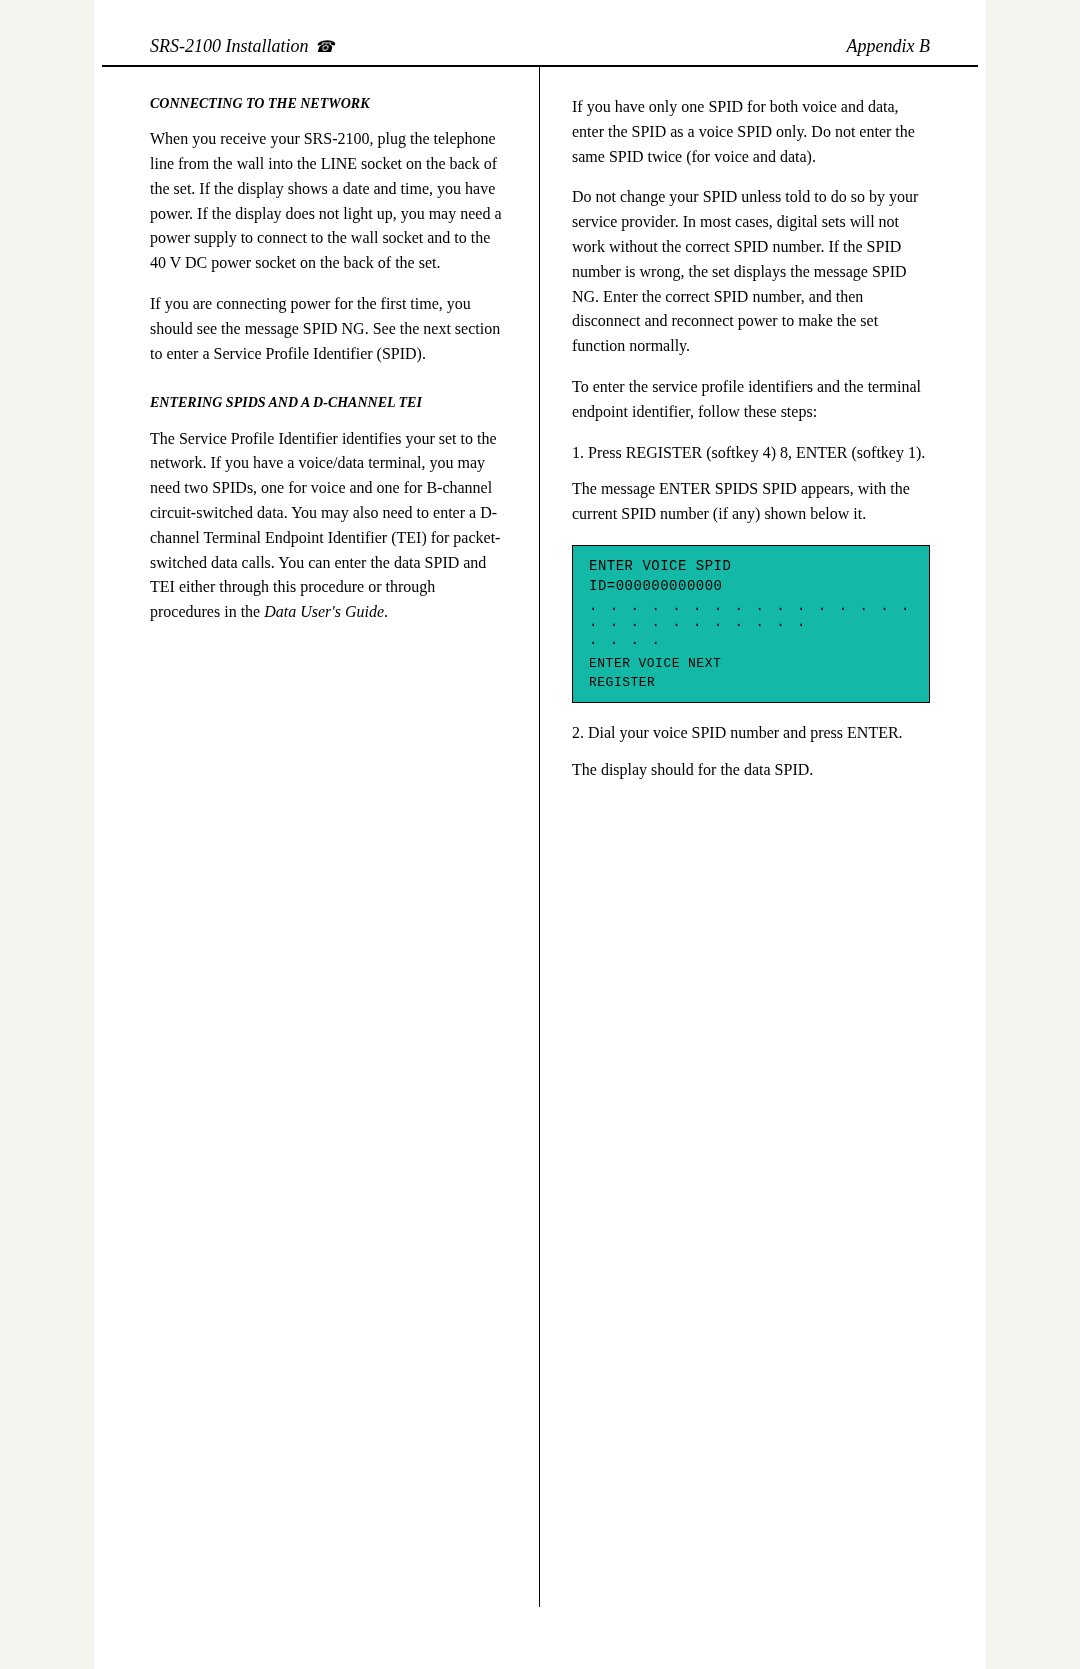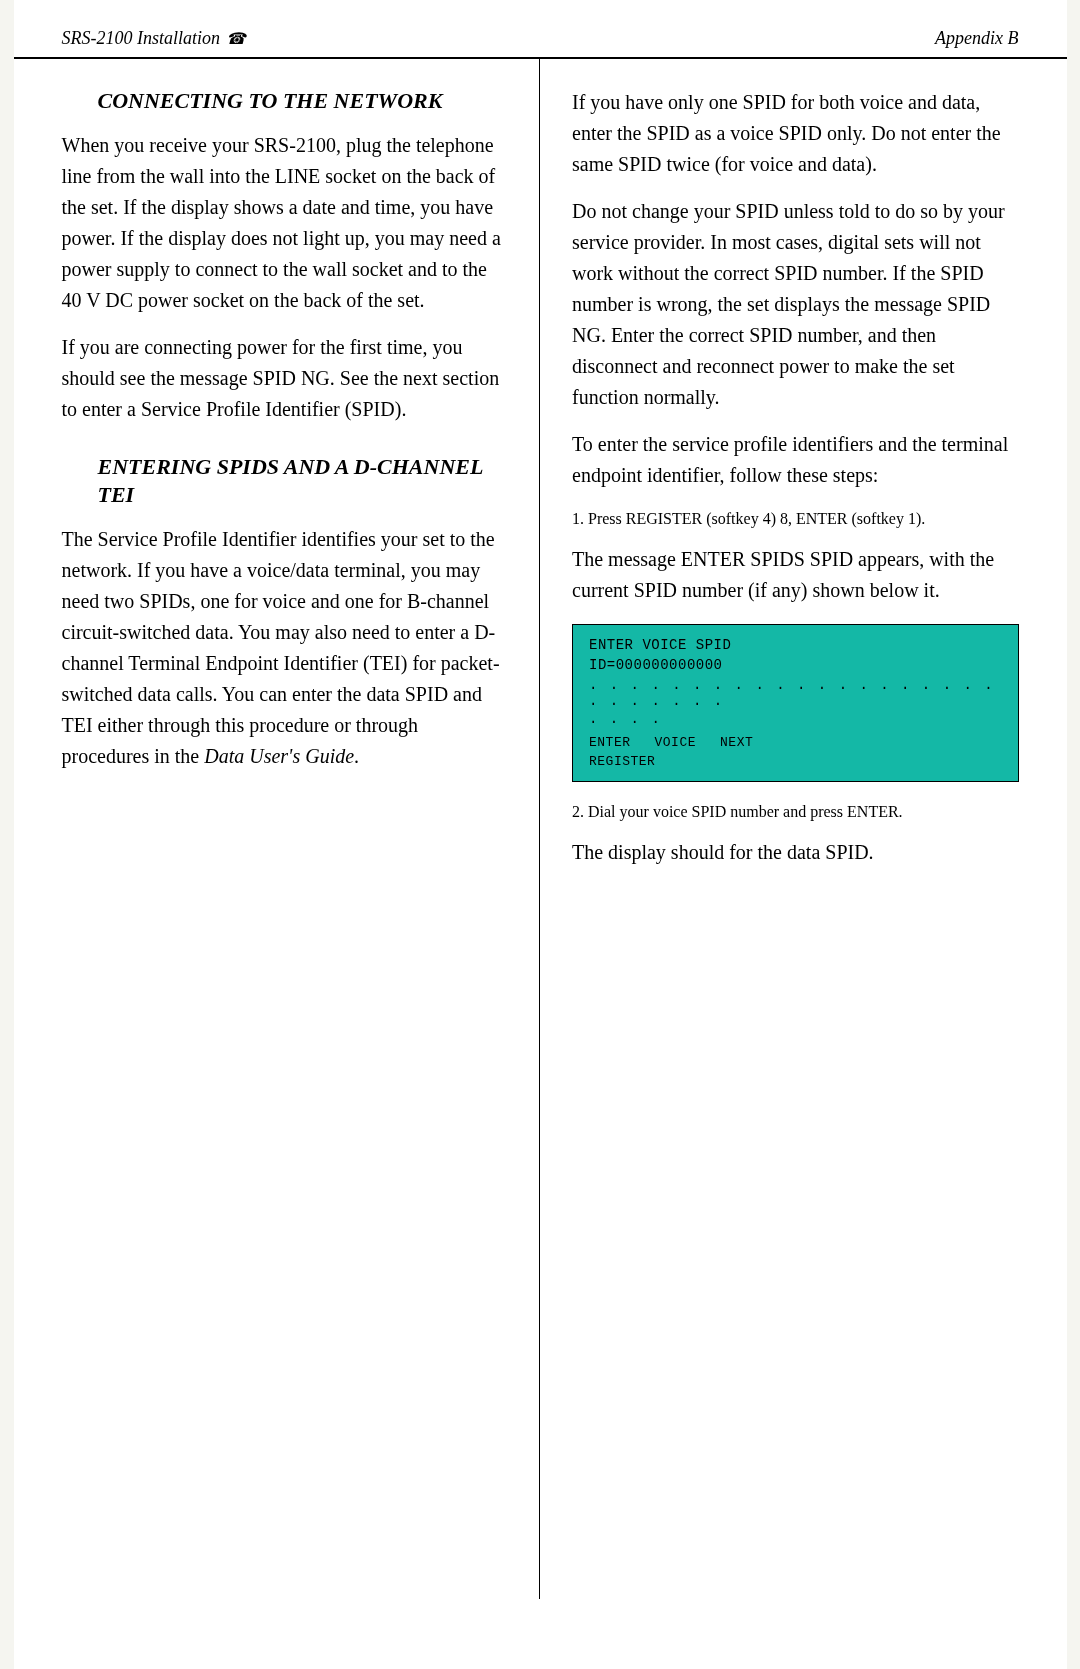--- a/index.html
+++ b/index.html
@@ -11,25 +11,25 @@
     body {
       background: #f5f5f0;
       display: flex;
       justify-content: center;
       align-items: flex-start;
       min-height: 100vh;
       font-family: 'Times New Roman', Times, serif;
     }
 
     .page {
-      width: 1053px;
+      width: 892px;
       min-height: 1669px;
       background: #ffffff;
       position: relative;
-      padding: 0;
+      padding: 8px;
     }
 
     .header {
       display: flex;
       justify-content: space-between;
       align-items: baseline;
       padding: 28px 48px 8px 48px;
       border-bottom: 2px solid #000;
     }
 
@@ -65,28 +65,27 @@
     }
 
     .right-column {
       width: 50%;
       padding: 28px 48px 28px 32px;
     }
 
     .section-title {
       font-weight: bold;
       font-style: italic;
-      font-size: 22px;
+      font-size: 14px;
       margin-bottom: 14px;
       line-height: 1.3;
-      margin-left: 36px;
     }
 
     .body-text {
-      font-size: 20px;
+      font-size: 16px;
       line-height: 1.55;
       margin-bottom: 16px;
       text-align: left;
     }
 
     .section-gap {
       margin-top: 28px;
     }
 
     .italic-text {
@@ -107,21 +106,21 @@
       letter-spacing: 0.5px;
     }
 
     .display-dots {
       letter-spacing: 2px;
       margin-bottom: 2px;
     }
 
     .display-softkeys {
       display: flex;
-      gap: 24px;
+      gap: 8px;
       margin-top: 8px;
     }
 
     .display-softkey {
       font-size: 13px;
       letter-spacing: 0.5px;
     }
 
     .display-bottom-key {
       font-size: 13px;

